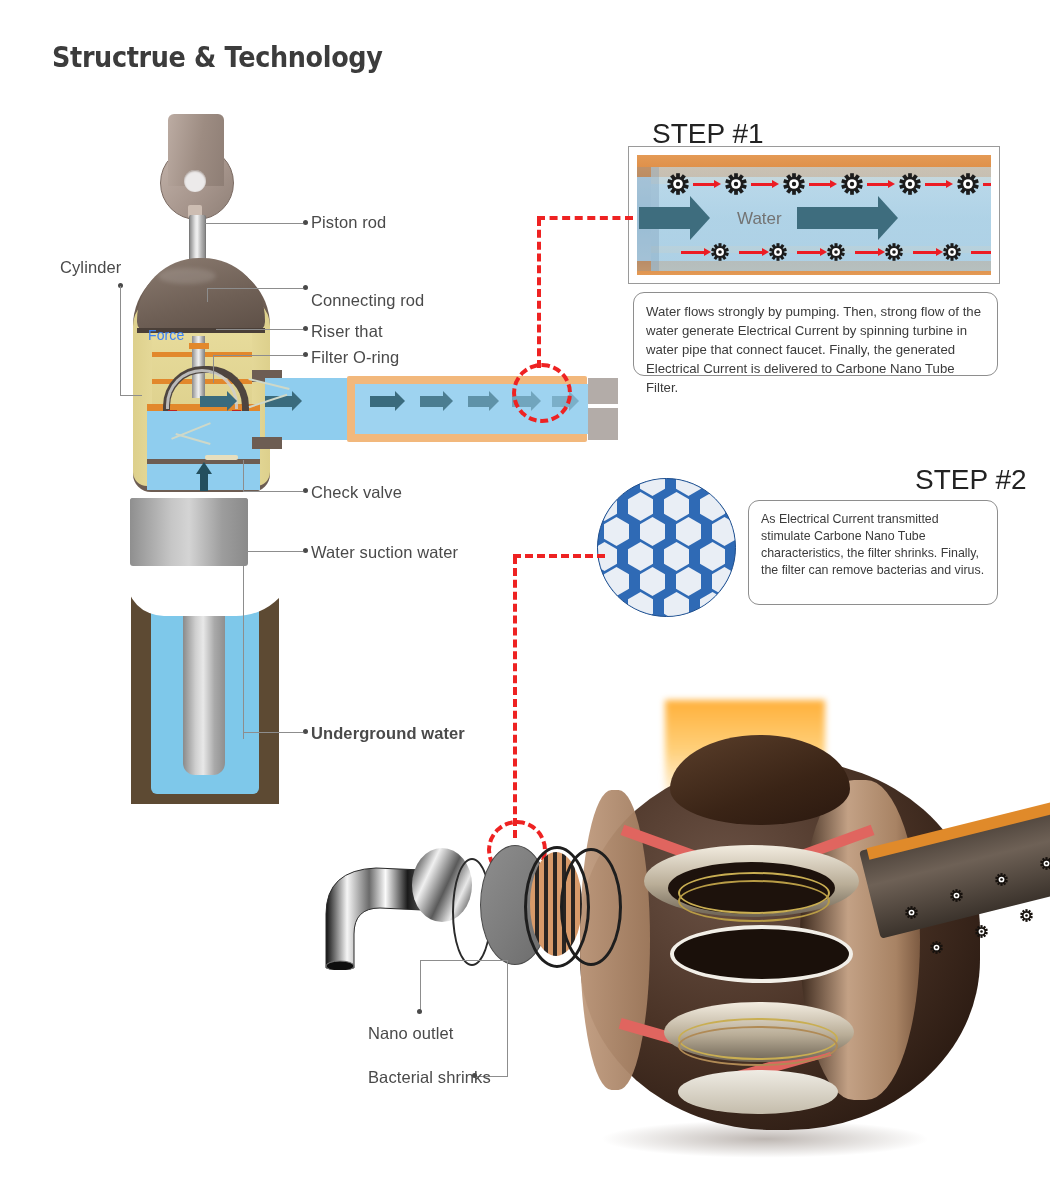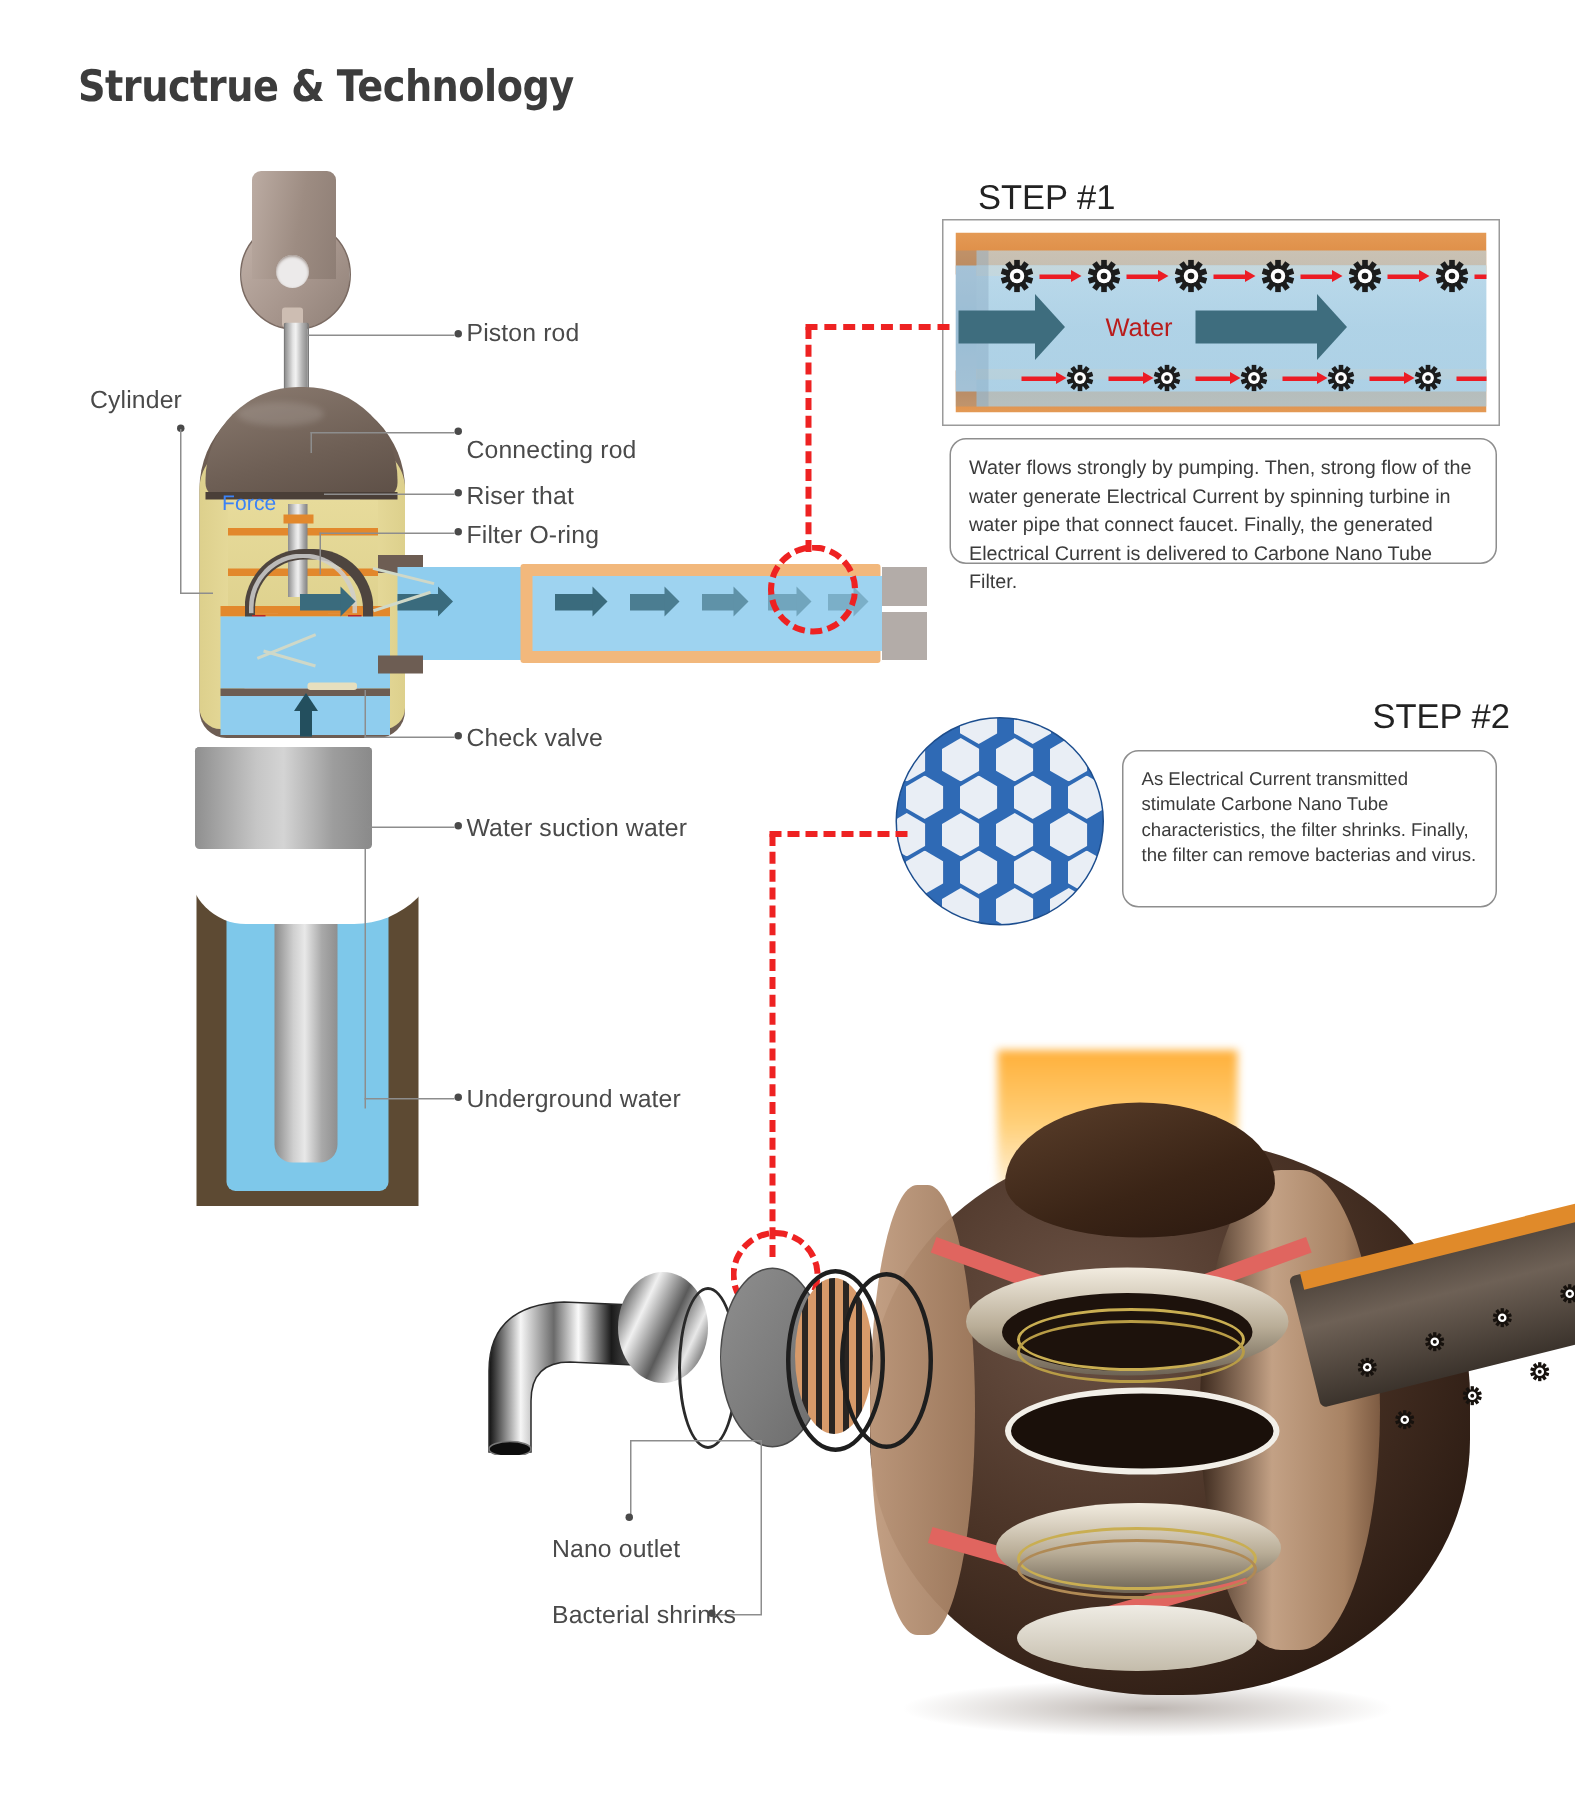--- a/index.html
+++ b/index.html
@@ -78,21 +78,21 @@
         border-radius:3px;}
   .ground{left:131px;top:586px;width:148px;height:218px;background:#5d4a33;}
   .ground-water{left:151px;top:596px;width:108px;height:198px;background:#7ec8ea;border-radius:0 0 6px 6px;}
   .well-pipe{left:183px;top:560px;width:42px;height:215px;border-radius:0 0 12px 12px;
         background:linear-gradient(90deg,#8a8a8a,#cfcfcf 30%,#e8e8e8 48%,#a9a9a9 75%,#8f8f8f);}
   .white-wave{left:126px;top:556px;width:170px;height:60px;background:#fff;
         border-radius:0 0 95px 60px;}
   .white-wave2{left:126px;top:540px;width:90px;height:46px;background:#fff;}
 
   
-  .step-head{font-size:23px;color:#222;font-family:"Liberation Sans",sans-serif;}
+  .step-head{font-size:28px;color:#222;font-family:"Liberation Sans",sans-serif;}
   .panel{border:1.6px solid #9a9a9a;background:#fff;}
   .bubble{border:1.4px solid #8e8e8e;border-radius:11px;background:#fff;}
   .bubble p{margin:0;font-size:13.2px;line-height:19px;color:#3b3b3b;}
 
   
   .s1-wall{position:absolute;left:0;width:100%;height:28px;}
   .s1-wall.top{top:0;background:linear-gradient(180deg,#e49a55,#d9843c);}
   .s1-wall.bot{bottom:0;background:linear-gradient(0deg,#e49a55,#c9793a);}
   .s1-mid{position:absolute;left:0;top:22px;width:100%;height:84px;
         background:linear-gradient(180deg,#b9d6e8,#a9cee4 50%,#b7d5e7);}
@@ -103,21 +103,21 @@
   .gear{position:absolute;width:20px;height:20px;}
   .gear.sm{width:16px;height:16px;}
   .rarr{position:absolute;height:2.6px;background:#ec1c24;}
   .rarr:after{content:"";position:absolute;right:-6px;top:-3.2px;width:0;height:0;
         border-top:4.5px solid transparent;border-bottom:4.5px solid transparent;
         border-left:7px solid #ec1c24;}
   .bigarr{position:absolute;height:22px;background:#3e6d7e;}
   .bigarr:after{content:"";position:absolute;right:-19px;top:-11px;width:0;height:0;
         border-top:22px solid transparent;border-bottom:22px solid transparent;
         border-left:20px solid #3e6d7e;}
-  .wtxt{position:absolute;font-size:17px;color:#b91c1c;}
+  .wtxt{position:absolute;font-size:17px;color:#737373;}
 
   
   .cnt{left:597px;top:478px;width:137px;height:137px;border-radius:50%;overflow:hidden;
         background:#2f6ab5;border:1.2px solid #1d4d8c;}
   .hexrow{position:absolute;display:flex;}
   .hex{width:25px;height:29px;background:#e9eef5;margin-right:11px;
         clip-path:polygon(50% 0,100% 25%,100% 75%,50% 100%,0 75%,0 25%);
         box-shadow:2px 2px 0 rgba(30,60,110,.45);}
 
   
@@ -264,21 +264,21 @@
 <div class="abs dot" style="left:303px;top:488px;"></div>
 <div class="abs lbl" style="left:311px;top:483px;">Check valve</div>
 
 <div class="abs leader" style="left:243px;top:551px;width:60px;height:1.4px;"></div>
 <div class="abs leader" style="left:243px;top:551px;width:1.4px;height:188px;"></div>
 <div class="abs dot" style="left:303px;top:548px;"></div>
 <div class="abs lbl" style="left:311px;top:543px;">Water suction water</div>
 
 <div class="abs leader" style="left:243px;top:732px;width:60px;height:1.4px;"></div>
 <div class="abs dot" style="left:303px;top:729px;"></div>
-<div class="abs lbl" style="left:311px;top:724px;">Underground water</div>
+<div class="abs lbl" style="left:311px;top:724px;font-weight:bold;">Underground water</div>
 
 <div class="abs step-head" style="left:652px;top:118px;">STEP #1</div>
 
 <div class="abs panel" style="left:628px;top:146px;width:370px;height:136px;">
   <div style="position:absolute;left:8px;top:8px;right:8px;bottom:8px;overflow:hidden;">
     <div class="s1-wall top"></div>
     <div class="s1-wall bot"></div>
     <div class="s1-mid"></div>
     <div class="s1-rail" style="top:22px;"></div>
     <div class="s1-rail" style="bottom:22px;"></div>

